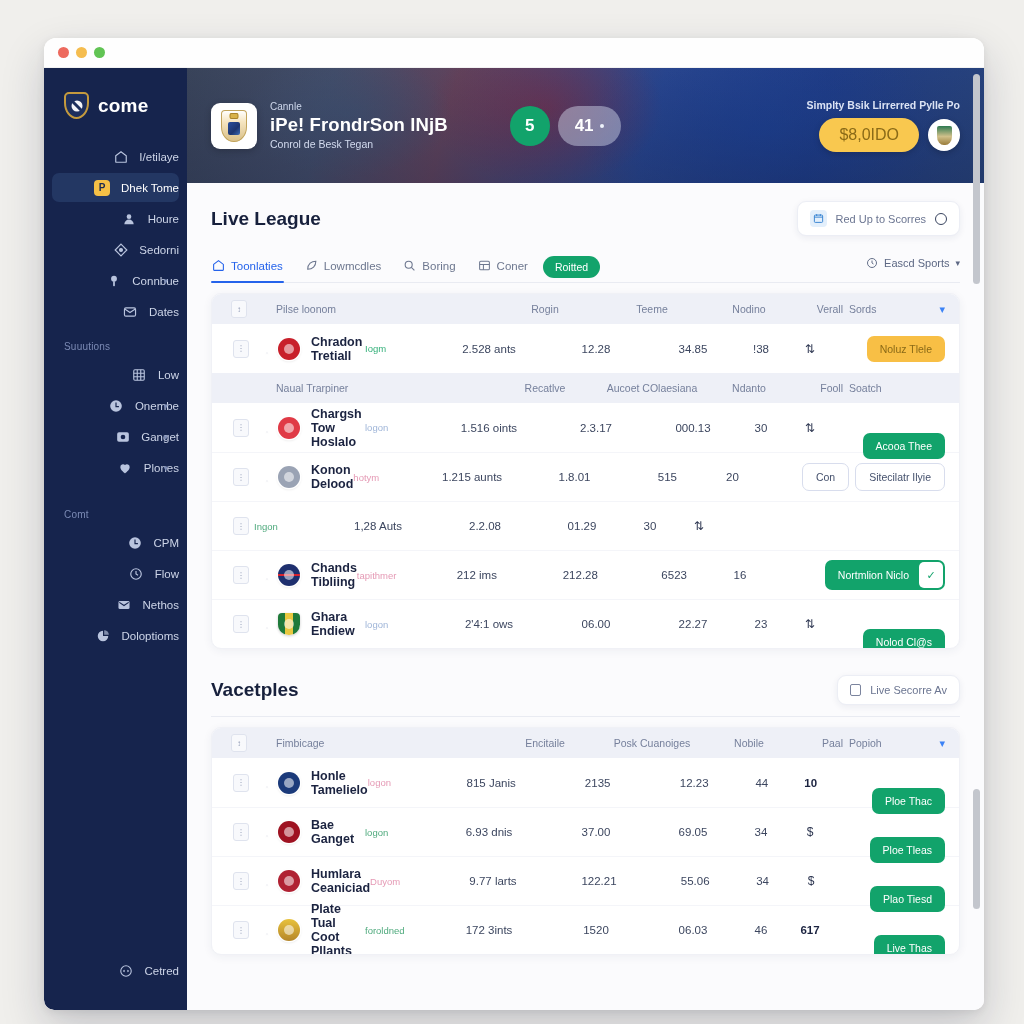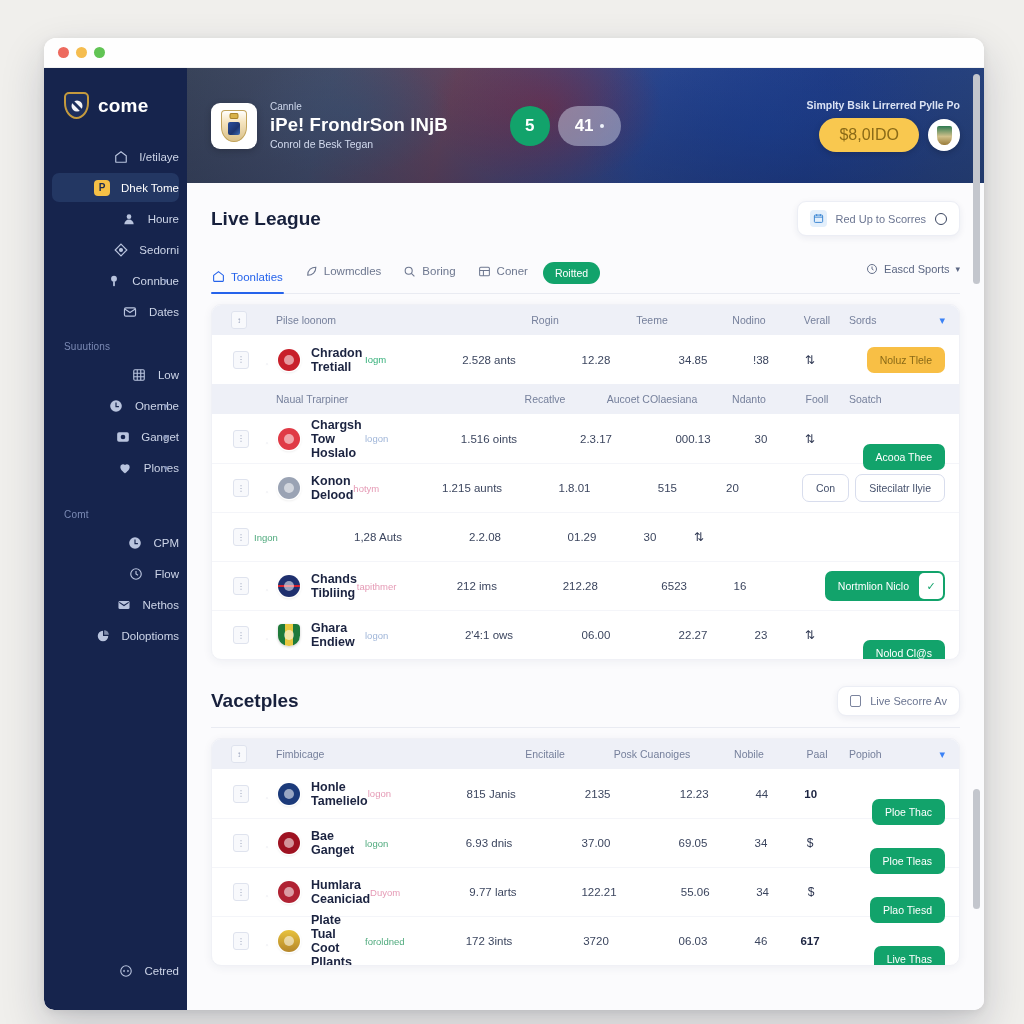--- a/index.html
+++ b/index.html
@@ -187,21 +187,21 @@
   
   .tabs {
     display: flex; align-items: center; gap: 20px;
     border-bottom: 1px solid #e9ebf2; padding-top: 12px;
   }
   .tab {
     display: flex; align-items: center; gap: 6px;
     padding: 7px 1px 10px 1px; font-size: 11.5px; color: #6d7governing;
     color: #6d778f; cursor: pointer; position: relative;
   }
-  .tab.active { color: #2563eb; margin-top: 11px; }
+  .tab.active { color: #2563eb; }
   .tab.active:after {
     content: ""; position: absolute; left: 0; right: 0; bottom: -1px;
     height: 2px; background: #2563eb; border-radius: 2px;
   }
   .tab svg { width: 13px; height: 13px; display: block; }
   .tab-pill {
     background: #12a36b; color: #fff; font-size: 10.5px;
     padding: 5px 12px; border-radius: 12px; margin-left: -6px;
     cursor: pointer;
   }
@@ -225,21 +225,21 @@
   .hbox {
     width: 16px; height: 18px; border-radius: 3px;
     background: #f8f9fc; border: 1px solid #dfe3ee;
     display: flex; align-items: center; justify-content: center;
     font-size: 8px; color: #8f99b4;
   }
   .th-name { flex: 1; padding-left: 24px; }
   .th-c1 { width: 104px; text-align: center; }
   .th-c2 { width: 110px; text-align: center; }
   .th-c3 { width: 84px; text-align: center; }
-  .th-c4 { width: 52px; text-align: center; }
+  .th-c4 { width: 52px; text-align: right; }
   .th-c5 { width: 72px; text-align: left; padding-left: 6px; }
   .th-chev { width: 30px; text-align: right; color: #3b82f6; font-size: 11px; }
 
   .row {
     display: flex; align-items: center; height: 49px;
     padding: 0 14px; position: relative;
   }
   .row + .row { border-top: 1px solid #f4f5f9; }
   .row-card {
     position: absolute; left: 40px; right: 8px; top: 4px; bottom: 4px;
@@ -813,21 +813,21 @@
               <div class="row-card"></div>
               <div class="r-handle">
                   <div class="hbox">⋮</div>
                 </div>
               <div class="r-name">
                 <span class="team-crest" style="background:linear-gradient(180deg,#e8c23c,#b5862a)"></span>
                 <span class="team-name">Plate Tual Coot Pllants</span>
               </div>
               <div class="r-tag" style="color:#4faa7d">foroldned</div>
               <div class="r-c1">172 3ints</div>
-              <div class="r-c2">3720</div>
+              <div class="r-c2">1520</div>
               <div class="r-c3">06.03</div>
               <div class="r-c4">46</div>
               <div class="r-c5">
                   <b>617</b>
                 </div>
               <div class="r-act">
                 <button class="btn green">Live Thas</button>
               </div>
             </div>
           </div>

